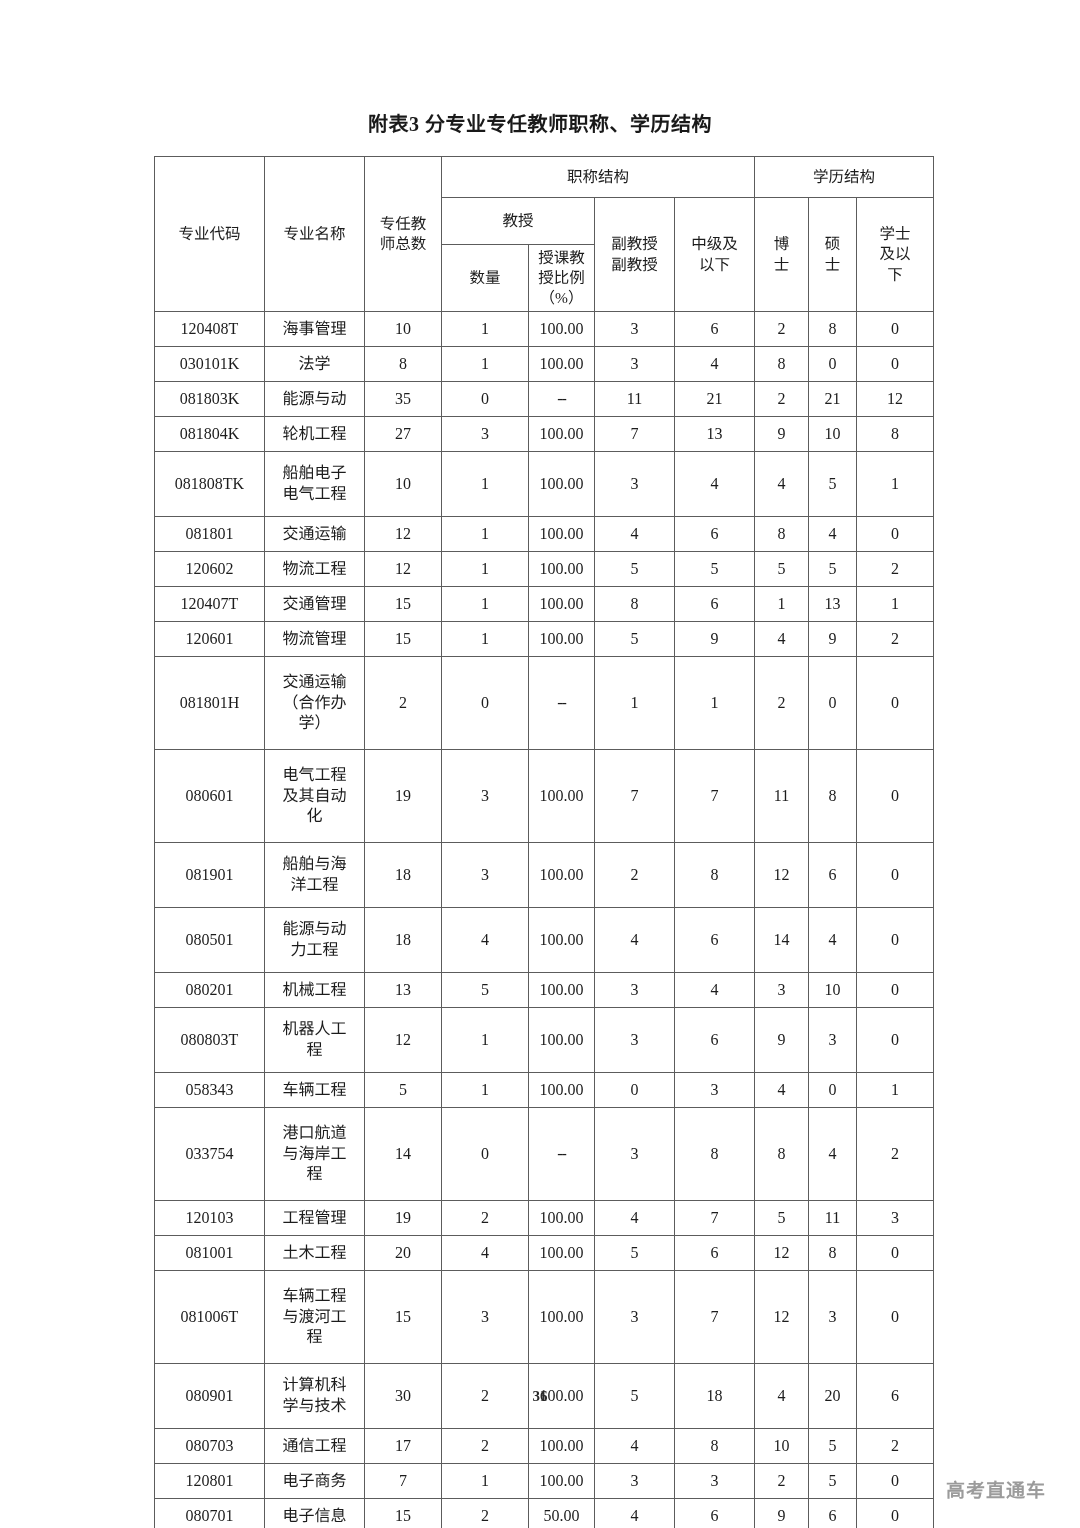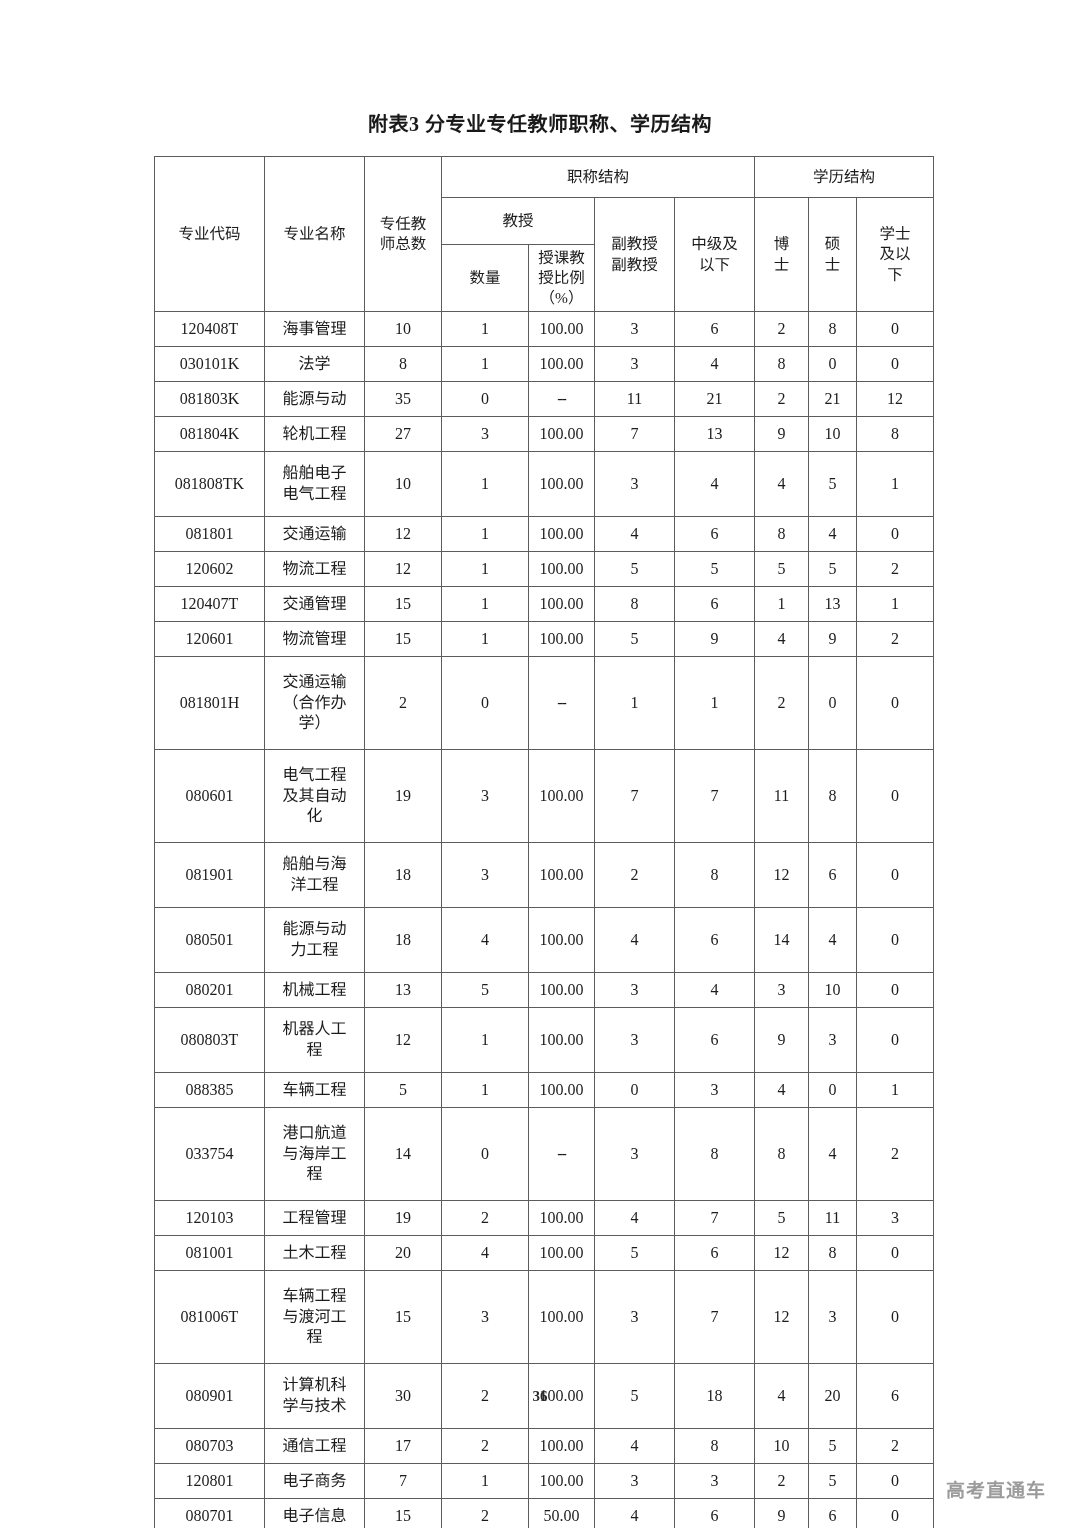--- a/index.html
+++ b/index.html
@@ -425,21 +425,21 @@
             <td class="num">12</td>
             <td class="num">1</td>
             <td class="num">100.00</td>
             <td class="num">3</td>
             <td class="num">6</td>
             <td class="num">9</td>
             <td class="num">3</td>
             <td class="num">0</td>
           </tr>
           <tr class="h1">
-            <td>088385</td>
+            <td>058343</td>
             <td class="name-cell">
               <span class="stack">车辆工程</span>
             </td>
             <td class="num">5</td>
             <td class="num">1</td>
             <td class="num">100.00</td>
             <td class="num">0</td>
             <td class="num">3</td>
             <td class="num">4</td>
             <td class="num">0</td>

